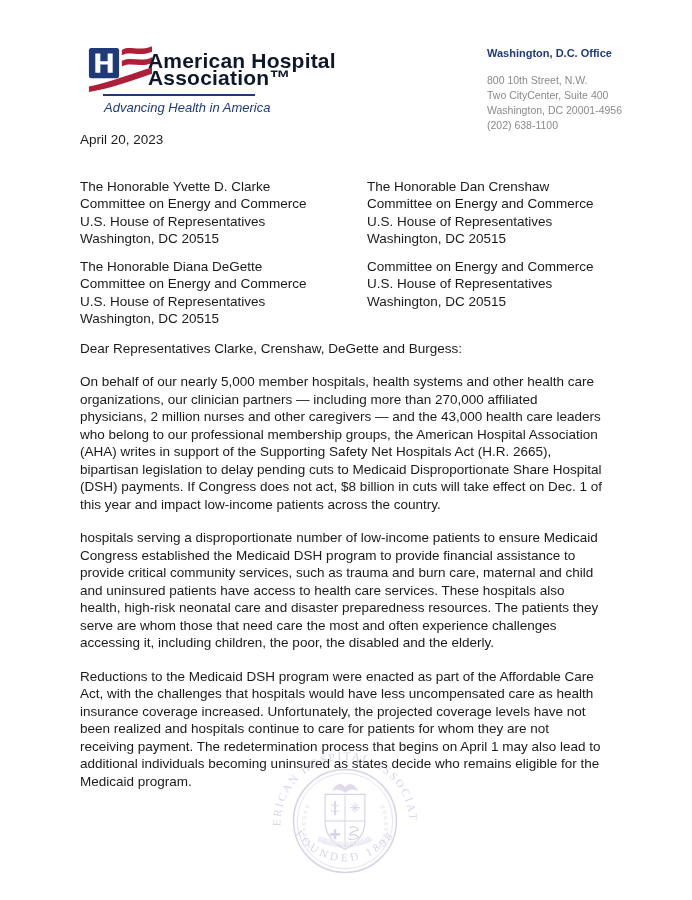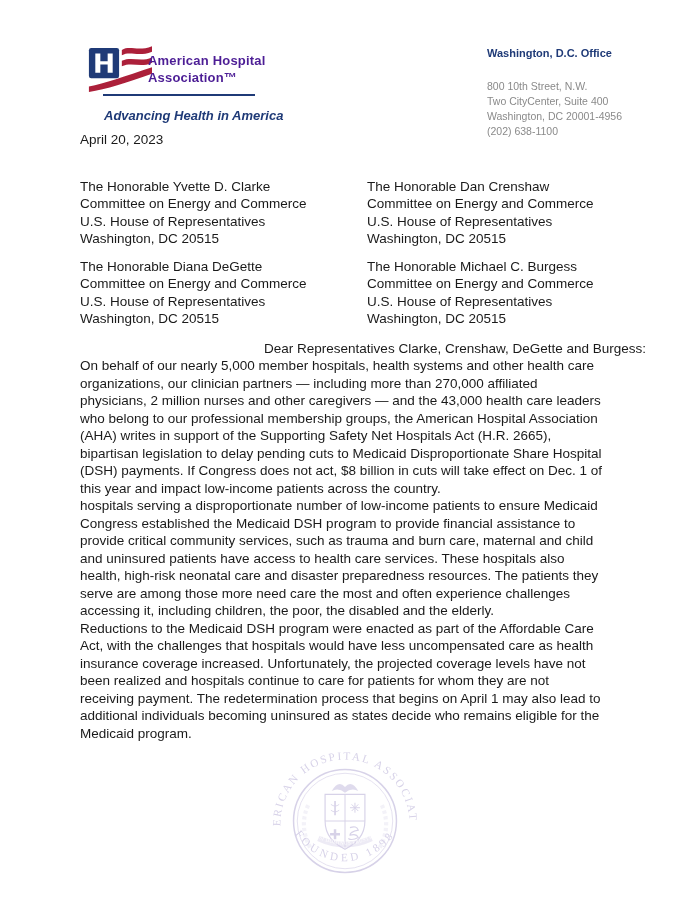--- a/index.html
+++ b/index.html
@@ -4,33 +4,33 @@
 <style>
   html,body{margin:0;padding:0;background:#e8e8e8;}
   .page{
     position:relative;width:692px;height:900px;background:#ffffff;
     font-family:"Liberation Sans", sans-serif;color:#1a1a1a;overflow:hidden;
     margin:0 auto;
   }
   
   .logo-mark{position:absolute;left:88px;top:42px;width:64px;height:56px;}
   .logo-text{position:absolute;left:148px;top:52px;line-height:17px;
-    font-size:13px;font-weight:bold;color:#4c1d95;letter-spacing:.2px;}
+    font-size:21px;font-weight:bold;color:#0f172a;letter-spacing:.2px;}
   .logo-rule{position:absolute;left:103px;top:94px;width:152px;height:2px;background:#1f3a77;}
-  .logo-tagline{position:absolute;left:104px;top:108px;font-size:13px;font-style:italic;
-    font-weight:bold;color:#1f3a77;}
+  .logo-tagline{position:absolute;left:104px;top:100px;font-size:13px;font-style:italic;
+    font-weight:normal;color:#1f3a77;}
   .office{position:absolute;left:487px;top:46px;font-size:10.5px;line-height:15px;color:#8a8a8a;}
-  .office-title{font-size:11px;font-weight:bold;color:#1f3a77;margin-bottom:18px;}
+  .office-title{font-size:11px;font-weight:bold;color:#1f3a77;margin-bottom:12px;}
   
   .body{position:absolute;left:80px;top:131px;width:566px;font-size:13.5px;line-height:17.5px;}
   .line{white-space:nowrap;}
   .date{margin-bottom:21px;}
   .recipients{display:grid;grid-template-columns:287px 1fr;row-gap:10px;margin-top:29px;}
-  .salutation{margin-top:12px;text-align:right;}
-  .para{}
+  .salutation{margin-top:12px;}
+  .para{margin-top:16px;}
   
   .seal{position:absolute;left:262px;top:738px;width:166px;height:166px;opacity:.55;}
 </style>
 </head>
 <body>
 
 <div class="page">
 
   <svg class="logo-mark" viewBox="0 0 70 58" aria-hidden="true">
     <rect x="1" y="5" width="33" height="33" rx="2.5" fill="#1f3a77"></rect>
@@ -71,21 +71,20 @@
         <div class="line">U.S. House of Representatives</div>
         <div class="line">Washington, DC 20515</div>
       </div>
       <div class="recipient">
         <div class="line">The Honorable Diana DeGette</div>
         <div class="line">Committee on Energy and Commerce</div>
         <div class="line">U.S. House of Representatives</div>
         <div class="line">Washington, DC 20515</div>
       </div>
       <div class="recipient">
-        <div class="line">The Honorable Michael C. Burgess</div>
         <div class="line">Committee on Energy and Commerce</div>
         <div class="line">U.S. House of Representatives</div>
         <div class="line">Washington, DC 20515</div>
       </div>
     </div>
 
     <div class="salutation line">Dear Representatives Clarke, Crenshaw, DeGette and Burgess:</div>
 
     <div class="para">
       <div class="line">On behalf of our nearly 5,000 member hospitals, health systems and other health care</div>
@@ -97,21 +96,21 @@
       <div class="line">(DSH) payments. If Congress does not act, $8 billion in cuts will take effect on Dec. 1 of</div>
       <div class="line">this year and impact low-income patients across the country.</div>
     </div>
 
     <div class="para">
       <div class="line">hospitals serving a disproportionate number of low-income patients to ensure Medicaid</div>
       <div class="line">Congress established the Medicaid DSH program to provide financial assistance to</div>
       <div class="line">provide critical community services, such as trauma and burn care, maternal and child</div>
       <div class="line">and uninsured patients have access to health care services. These hospitals also</div>
       <div class="line">health, high-risk neonatal care and disaster preparedness resources. The patients they</div>
-      <div class="line">serve are among those more need care the most and often experience challenges</div>
+      <div class="line">serve are whom those that need care the most and often experience challenges</div>
       <div class="line">accessing it, including children, the poor, the disabled and the elderly.</div>
     </div>
 
     <div class="para">
       <div class="line">Reductions to the Medicaid DSH program were enacted as part of the Affordable Care</div>
       <div class="line">Act, with the challenges that hospitals would have less uncompensated care as health</div>
       <div class="line">insurance coverage increased. Unfortunately, the projected coverage levels have not</div>
       <div class="line">been realized and hospitals continue to care for patients for whom they are not</div>
       <div class="line">receiving payment. The redetermination process that begins on April 1 may also lead to</div>
       <div class="line">additional individuals becoming uninsured as states decide who remains eligible for the</div>

